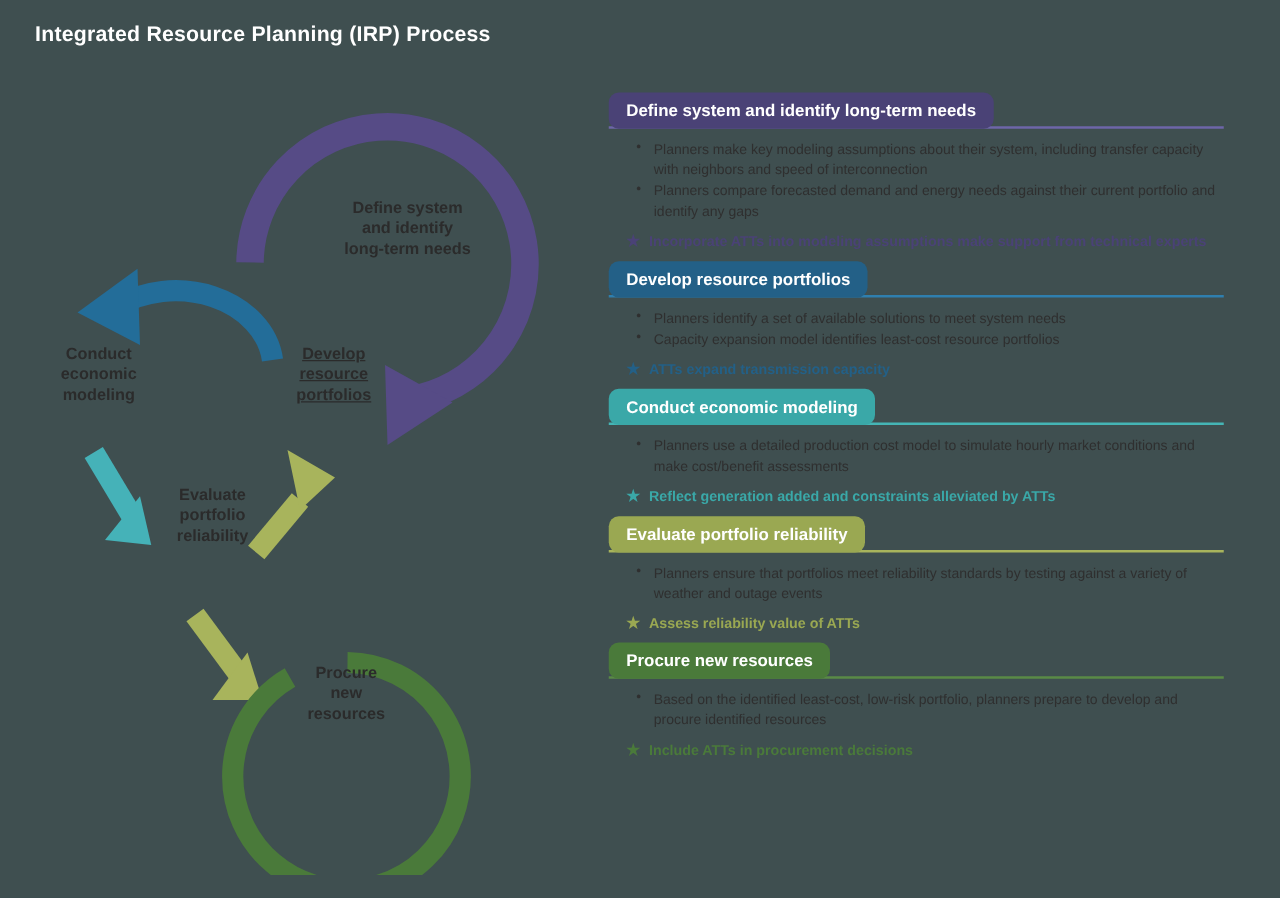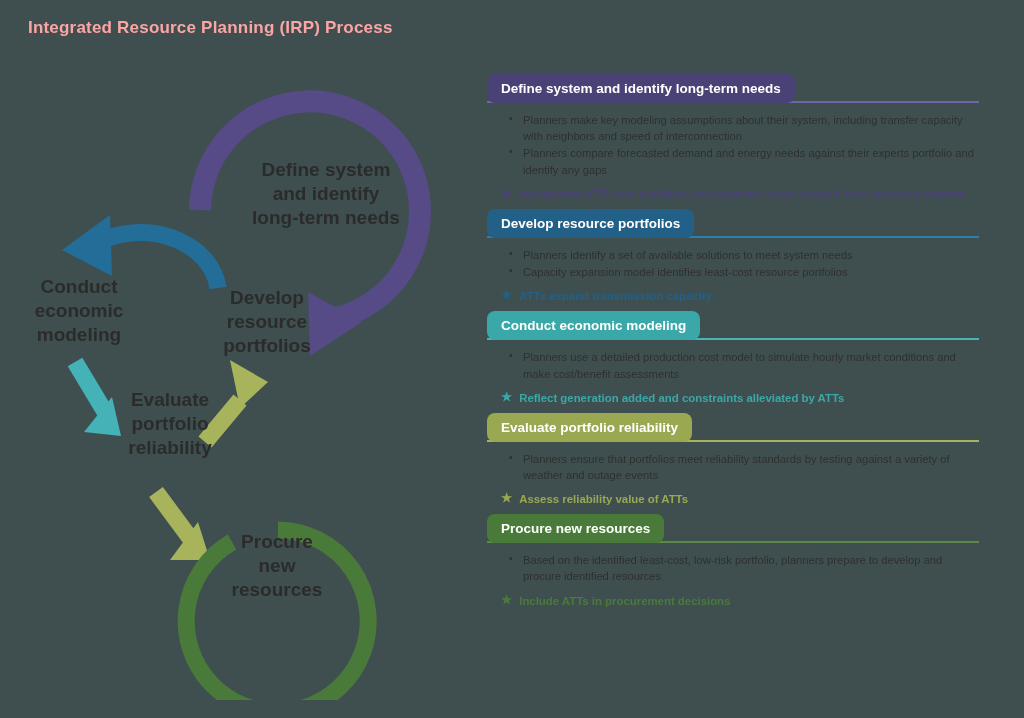--- a/index.html
+++ b/index.html
@@ -8,35 +8,35 @@
     background: #3f4f50;
     font-family: "Liberation Sans", sans-serif;
     overflow: hidden;
   }
   #page { position: relative; width: 1024px; height: 718px; background: #3f4f50; }
 
   
   #page-title {
     position: absolute; left: 28px; top: 18px;
     font-size: 17px; font-weight: bold; letter-spacing: .2px;
-    color: #fca5a5;
+    color: #ffffff;
   }
 
   
   #cycle-diagram { position: absolute; left: 0; top: 60px; width: 470px; height: 640px; }
   #cycle-svg { position: absolute; left: 0; top: 0; }
 
   .cycle-label {
     position: absolute;
     color: #2b2b2b;
-    font-size: 19px; font-weight: bold; line-height: 1.25;
+    font-size: 13px; font-weight: bold; line-height: 1.25;
     text-align: center; white-space: pre-line;
   }
   #label-define    { left: 250px; top: 98px;  width: 152px; }
-  #label-develop   { left: 212px; top: 226px; width: 110px; }
+  #label-develop   { left: 212px; top: 215px; width: 110px; text-decoration: underline; }
   #label-conduct   { left:  18px; top: 215px; width: 122px; }
   #label-evaluate  { left: 120px; top: 328px; width: 100px; text-align: center; }
   #label-procure   { left: 222px; top: 470px; width: 110px; }
 
   
   #sections { position: absolute; left: 487px; top: 74px; width: 510px; }
   .section { position: relative; margin-bottom: 6px; }
 
   .section-head { position: relative; height: 29px; }
   .section-pill {
@@ -134,21 +134,21 @@
   </div>
 
   <div id="sections">
       <div class="section">
         <div class="section-head">
           <div class="section-rule" style="background: rgb(110, 102, 168);"></div>
           <div class="section-pill" style="background: rgb(74, 66, 118);">Define system and identify long-term needs</div>
         </div>
         <ul class="bullets">
           <li>Planners make key modeling assumptions about their system, including transfer capacity with neighbors and speed of interconnection</li>
-          <li>Planners compare forecasted demand and energy needs against their experts portfolio and identify any gaps</li>
+          <li>Planners compare forecasted demand and energy needs against their current portfolio and identify any gaps</li>
         </ul>
         <div class="att-note" style="color: rgb(74, 66, 118);">
           <span class="att-star" style="color: rgb(74, 66, 118);">★</span>
           <span>Incorporate ATTs into modeling assumptions make support from technical experts</span>
         </div>
       </div>
       <div class="section">
         <div class="section-head">
           <div class="section-rule" style="background: rgb(47, 127, 174);"></div>
           <div class="section-pill" style="background: rgb(35, 96, 135);">Develop resource portfolios</div>

